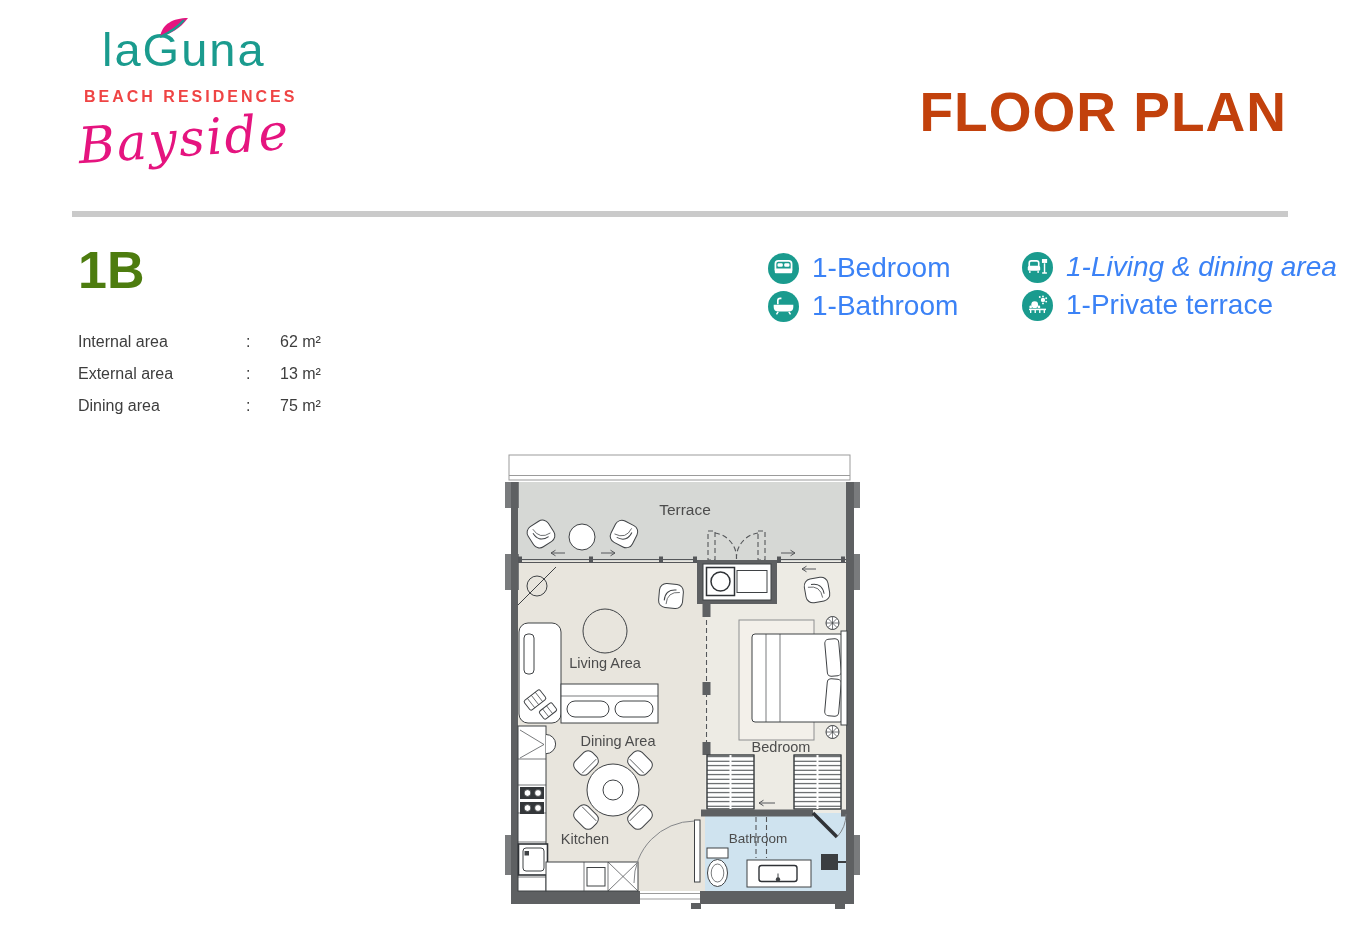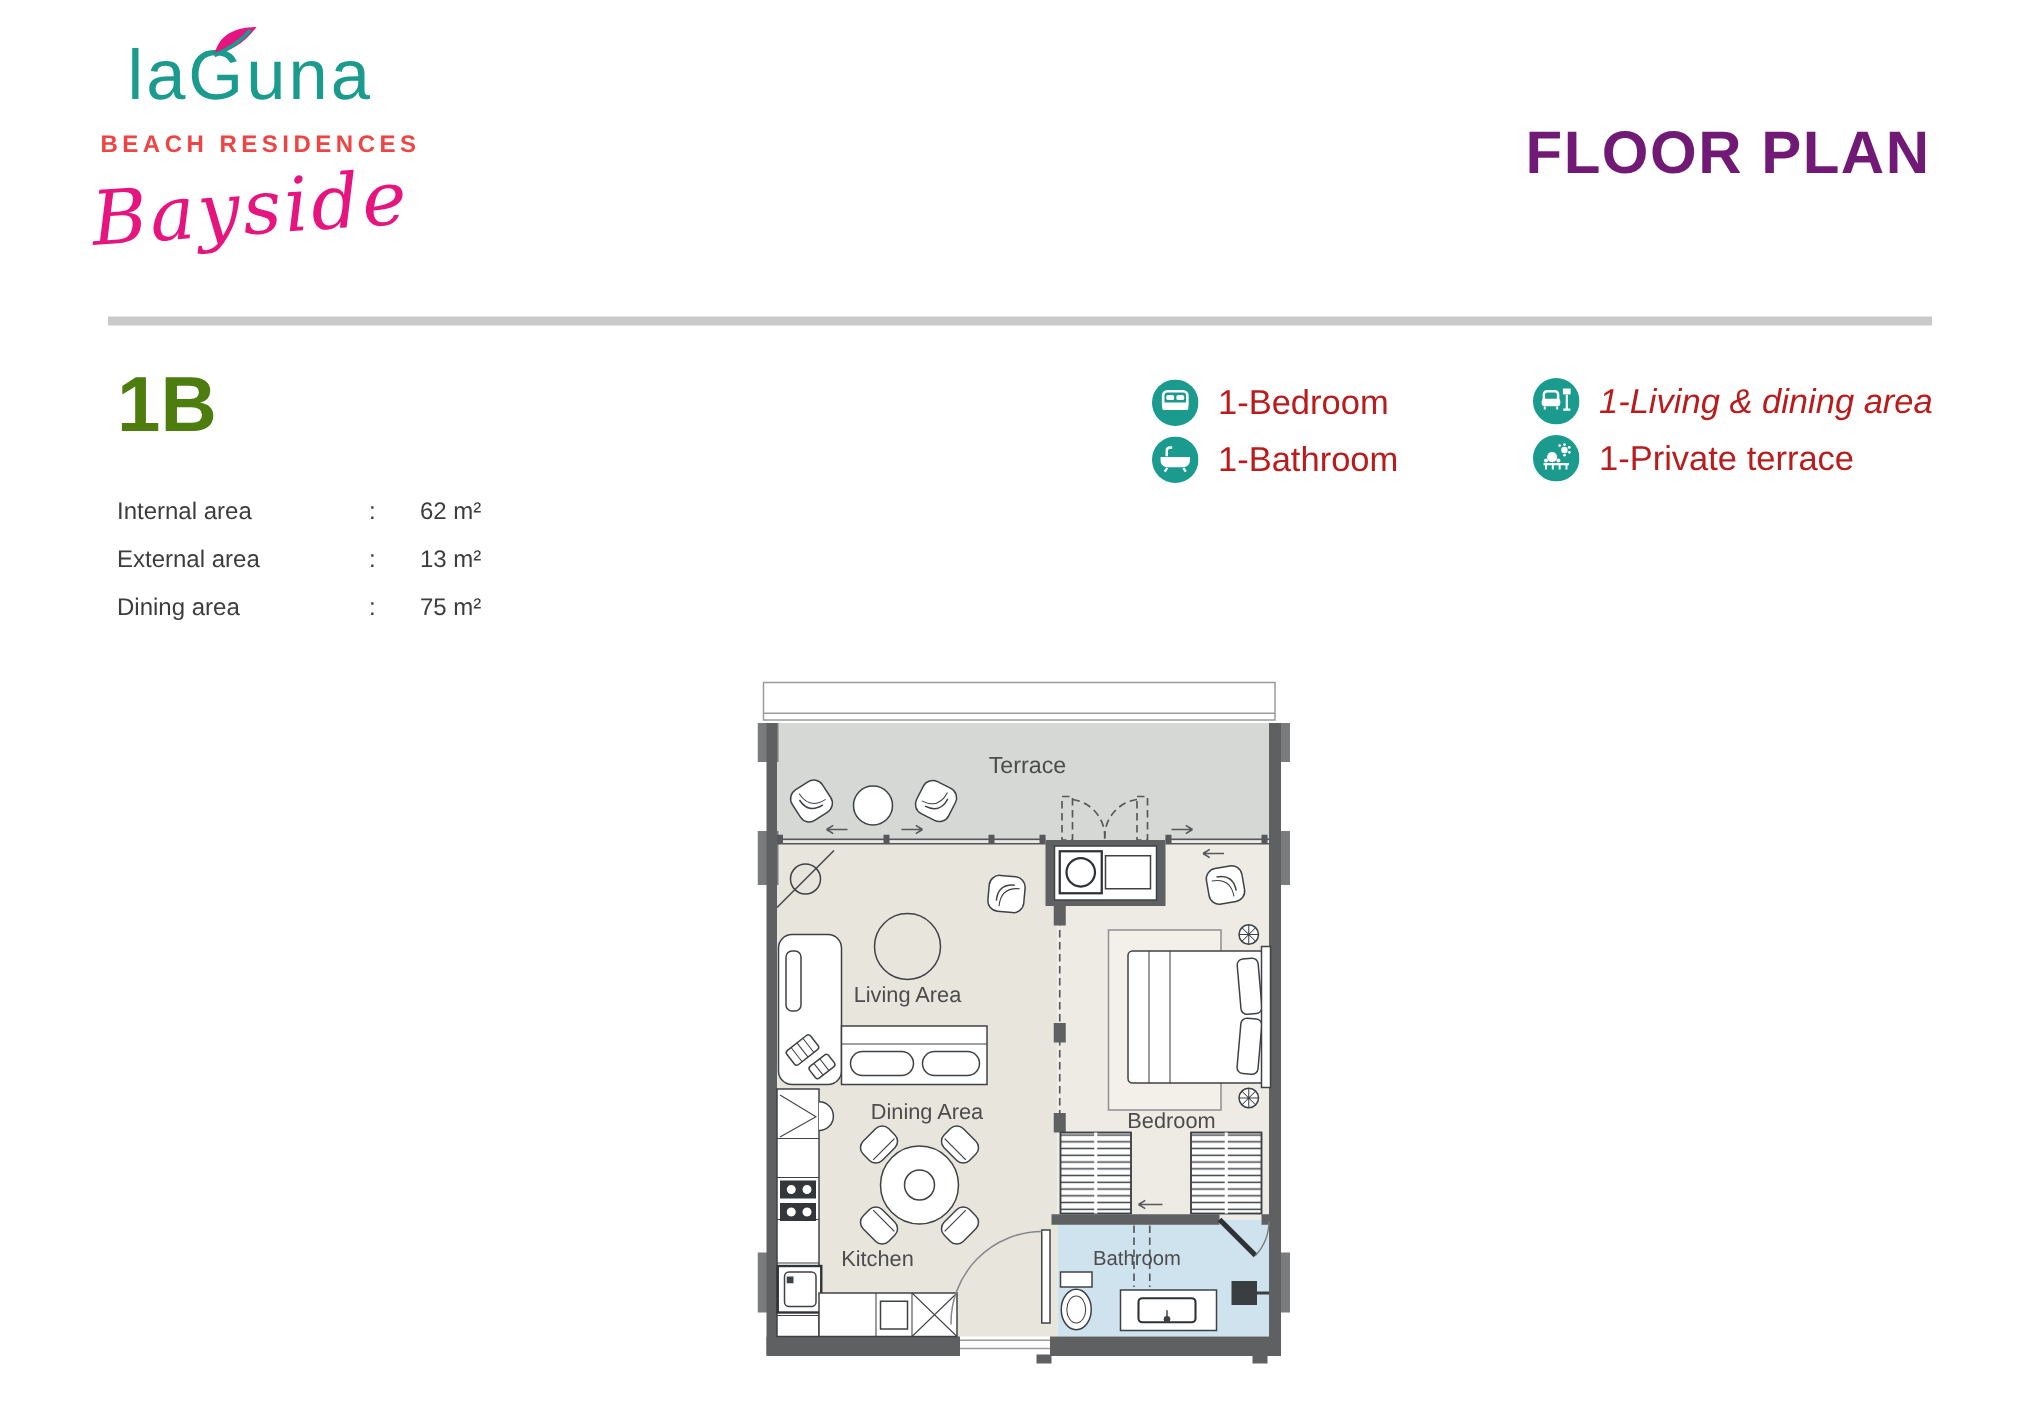--- a/index.html
+++ b/index.html
@@ -1,41 +1,41 @@
 <!DOCTYPE html>
 <html><head>
 <meta charset="utf-8">
 <style>
   html,body{margin:0;padding:0;background:#fff;}
   .page{position:relative;width:1360px;height:935px;background:#ffffff;overflow:hidden;
         font-family:"Liberation Sans",sans-serif;color:#3d3d3d;}
 
   
-  .brand{position:absolute;left:65px;top:18px;width:300px;height:180px;}
+  .brand{position:absolute;left:82px;top:18px;width:300px;height:180px;}
   .brand-name{position:absolute;left:20px;top:4px;font-size:47px;font-weight:500;letter-spacing:2px;
               color:#1a9b8e;font-family:"Liberation Sans",sans-serif;}
   .brand-leaf{position:absolute;left:75px;top:-2px;}
   .brand-tagline{position:absolute;left:2px;top:70px;font-size:16px;font-weight:700;letter-spacing:3px;
                  color:#ef4444;}
   .brand-script{position:absolute;left:-4px;top:92px;font-size:50px;font-style:italic;
                 font-family:"DejaVu Serif",serif;color:#e5147f;transform:rotate(-4deg);letter-spacing:2px;}
-  .page-title{position:absolute;right:73px;top:80px;font-size:40px;font-weight:700;letter-spacing:1px;
-              color:#701a75;}
+  .page-title{position:absolute;right:73px;top:80px;font-size:55px;font-weight:700;letter-spacing:1px;
+              color:#c2410c;}
   .divider{position:absolute;left:72px;top:211px;width:1216px;height:6px;background:#cacaca;}
 
   
   .unit-code{position:absolute;left:78px;top:240px;font-size:52px;font-weight:700;color:#4d7c0f;}
   .area-table{position:absolute;left:78px;top:326px;font-size:16px;color:#3d3d3d;}
   .area-row{height:32px;line-height:32px;white-space:nowrap;}
   .area-label{display:inline-block;width:168px;}
   .area-sep{display:inline-block;width:34px;}
 
   
   .legend-item{position:absolute;display:flex;align-items:center;gap:13px;height:32px;}
-  .legend-label{font-size:23px;color:#b91c1c;white-space:nowrap;}
+  .legend-label{font-size:28px;color:#3b82f6;white-space:nowrap;}
   .li-1{left:768px;top:252px;}
   .li-2{left:768px;top:290px;align-items:center;}
   .li-3{left:1022px;top:251px;font-style:italic;}
   .li-4{left:1022px;top:289px;}
 
   
   .floorplan{position:absolute;left:505px;top:453px;}
   .fp-wall{fill:#5e6062;}
   .fp-col{fill:#797b7d;}
   .fp-f{fill:#ffffff;stroke:#3f4245;stroke-width:1;}

